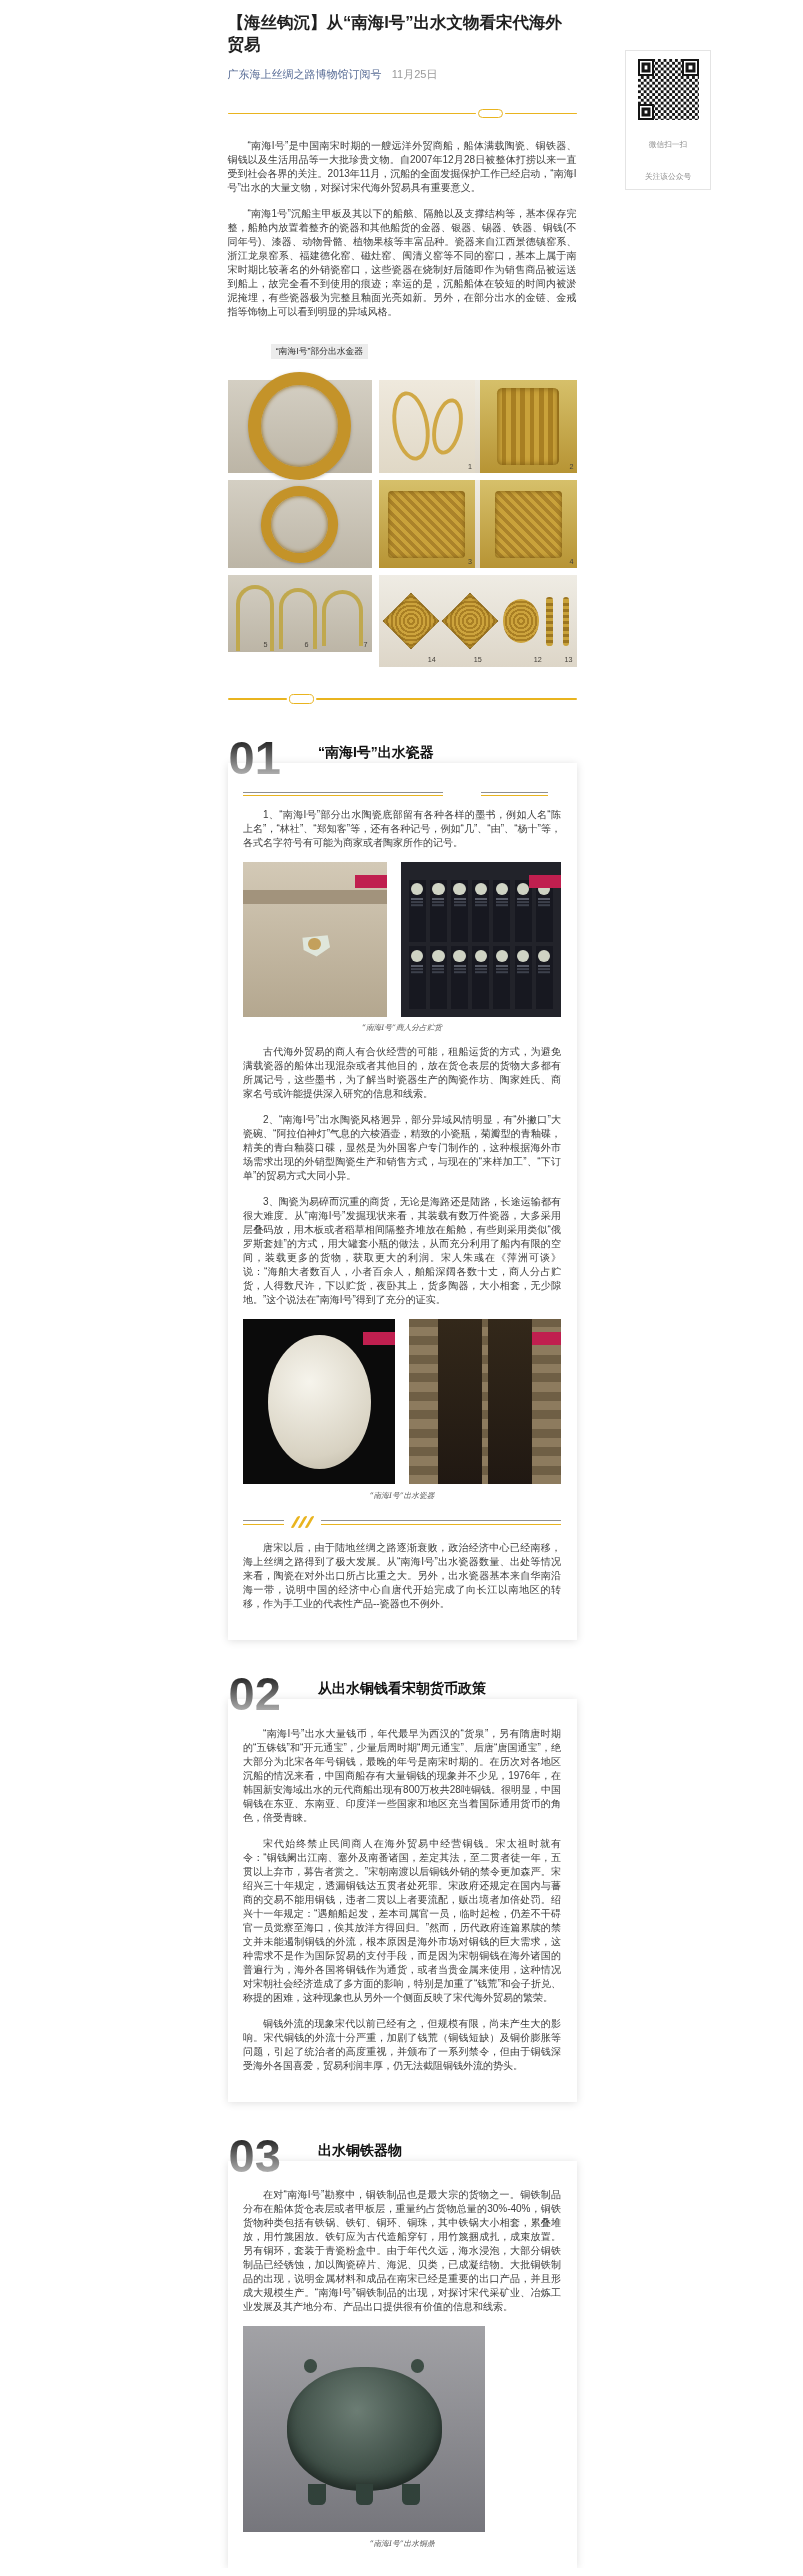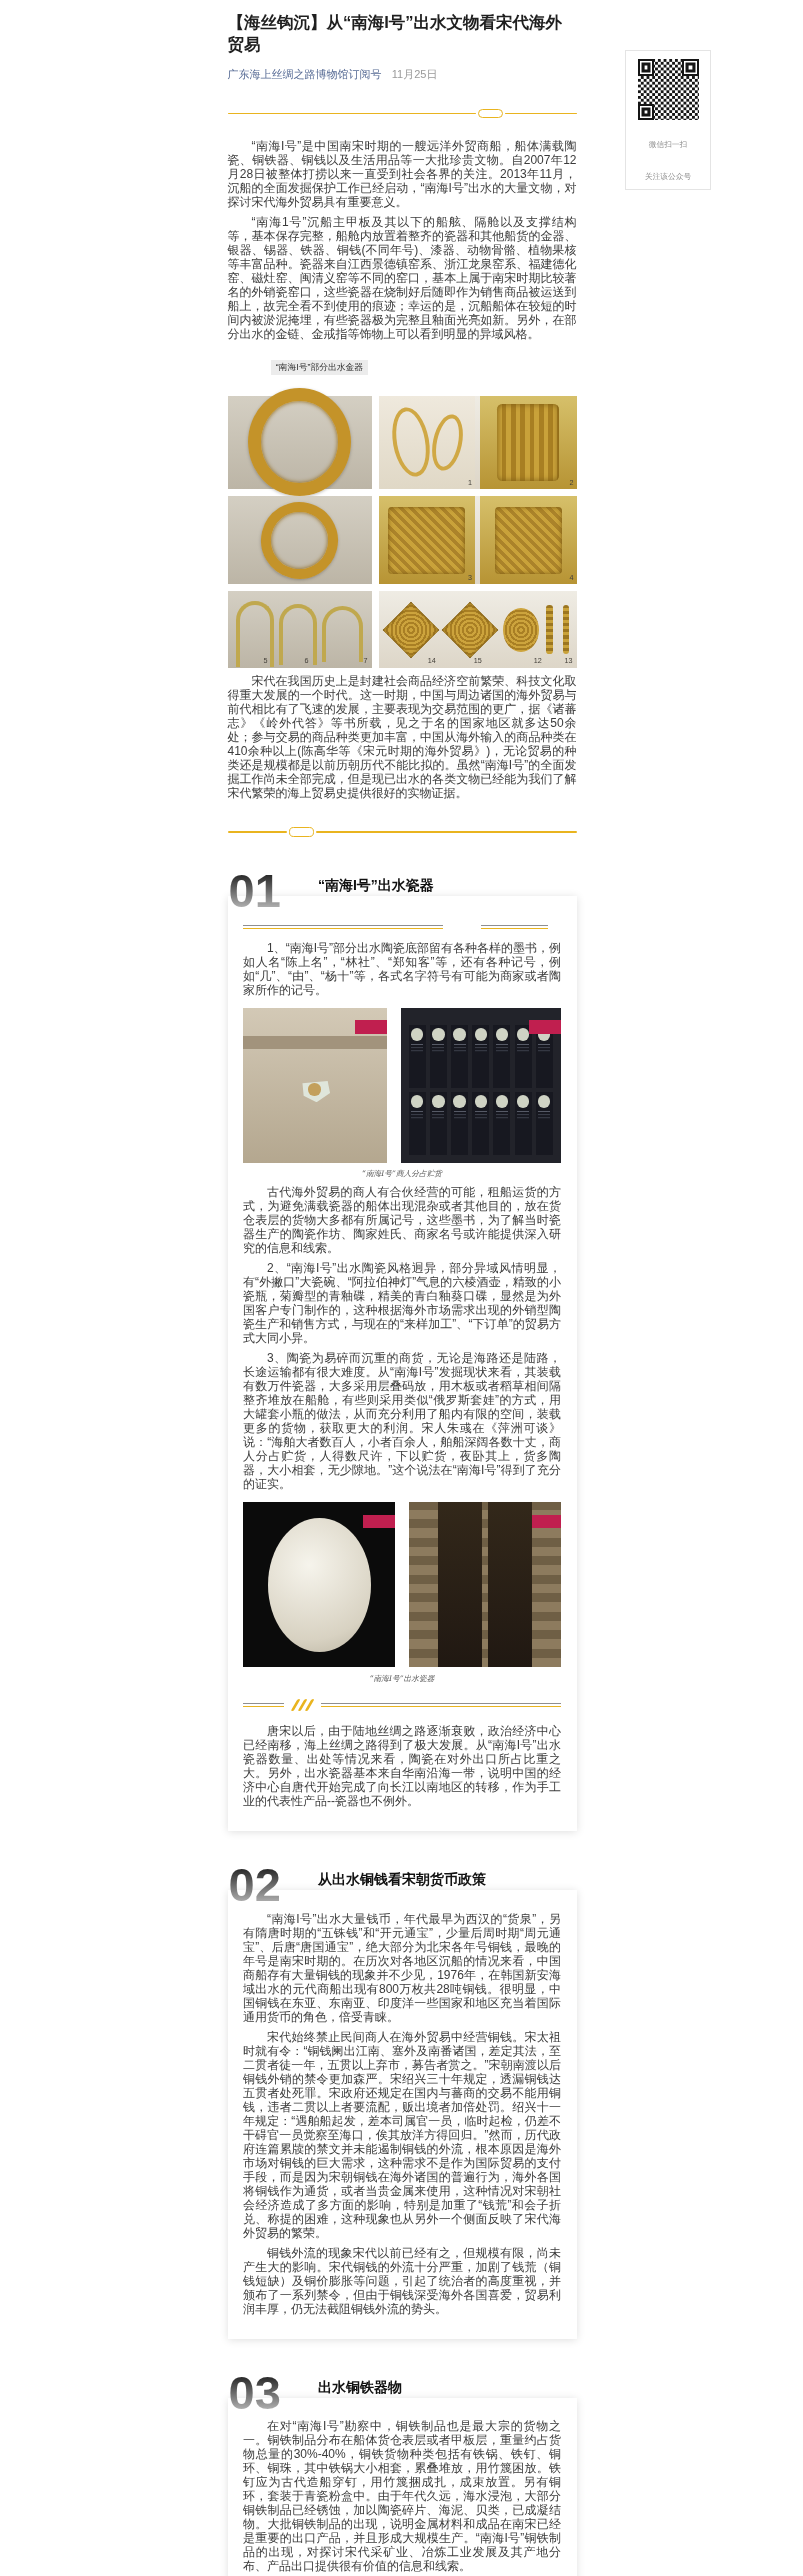--- a/index.html
+++ b/index.html
@@ -26,21 +26,21 @@
   .split-divider{display:flex;margin:13.4px 0 11.3px;}
   .dseg{height:2.6px;border-top:1px solid #8f8f8f;border-bottom:1px solid #e9b41f;}
   .dseg.a{width:63%;}.dseg.b{width:21%;margin-left:12%;}
   .slash-divider{display:flex;align-items:center;margin:15.5px 0 12.4px;}
   .slash-divider .dseg{align-self:center;}
   .slash-divider .s1{width:13%;}
   .slash-divider .s2{flex:1;}
   .slashes{display:flex;margin:0 7.2px;}
   .slashes b{width:3.1px;height:12.4px;background:#e9b41f;border-radius:1.5px;transform:skewX(-30deg);margin:0 2.1px;}
   
-  .para{font-size:12px;line-height:14px;text-align:justify;text-indent:2em;margin:6px 0;color:#3b3b3b;}
+  .para{font-size:10px;line-height:14px;text-align:justify;text-indent:2em;margin:12px 0;color:#3b3b3b;}
   .caption{font-family:"DejaVu Serif","Liberation Serif",serif;font-style:italic;font-size:7.7px;color:#5a5a5a;text-align:center;margin:6.2px 0 2.1px;}
   .caption-hl{display:inline-block;background:#ececec;color:#2e2e2e;font-size:8.8px;padding:1.5px 5.2px;margin:13.4px 0 9.3px 43px;}
   
   .section{margin-top:33px;}
   .sec-head{display:flex;align-items:flex-end;position:relative;z-index:2;padding-left:1px;gap:32px;}
   .sec-num{font-size:47px;font-weight:bold;line-height:0.9;color:#4a4a4a;background:linear-gradient(180deg,#262626 10%,#b9b9b9 95%);-webkit-background-clip:text;background-clip:text;-webkit-text-fill-color:transparent;}
   .sec-title{font-size:14px;font-weight:bold;color:#111;margin:0 0 17.5px 5.2px;}
   .card{background:#fff;box-shadow:0 1px 8.2px rgba(0,0,0,.13);padding:15.5px 15.5px 17.5px;margin-top:-16.5px;position:relative;}
   
   .fig{margin:11.3px 0 3.1px;}
@@ -152,34 +152,33 @@
       </div>
     </div>
     <div class="gtile" style="height:77px">
       <span class="upin"></span>
         <i class="flab" style="right:auto;left:36px">5</i>
       <span class="upin" style="height:57px"></span>
         <i class="flab" style="right:auto;left:77px">6</i>
       <span class="upin" style="height:52px;width:33px"></span>
         <i class="flab">7</i>
     </div>
-    <div class="gtile light" style="height:77px">
+    <div class="gtile light" style="height:92px">
       <span class="diamond"></span>
         <i class="flab" style="right:auto;left:49px">14</i>
       <span class="diamond"></span>
         <i class="flab" style="right:auto;left:95px">15</i>
       <span class="govall"></span>
         <i class="flab" style="right:auto;left:155px">12</i>
       <span class="gpin"></span>
         <span class="gpin"></span>
       <i class="flab">13</i>
     </div>
   </figure>
 
-  <p class="para">宋代在我国历史上是封建社会商品经济空前繁荣、科技文化取得重大发展的一个时代。这一时期，中国与周边诸国的海外贸易与前代相比有了飞速的发展，主要表现为交易范围的更广，据《诸蕃志》《岭外代答》等书所载，见之于名的国家地区就多达50余处；参与交易的商品种类更加丰富，中国从海外输入的商品种类在410余种以上(陈高华等《宋元时期的海外贸易》)，无论贸易的种类还是规模都是以前历朝历代不能比拟的。虽然“南海I号”的全面发掘工作尚未全部完成，但是现已出水的各类文物已经能为我们了解宋代繁荣的海上贸易史提供很好的实物证据。</p>
 
   <div class="pill-divider left">
     <span class="ln l1"></span>
       <span class="pill"></span>
       <span class="ln l2"></span>
   </div>
 
   <section class="section">
     <div class="sec-head">
       <span class="sec-num">01</span>

